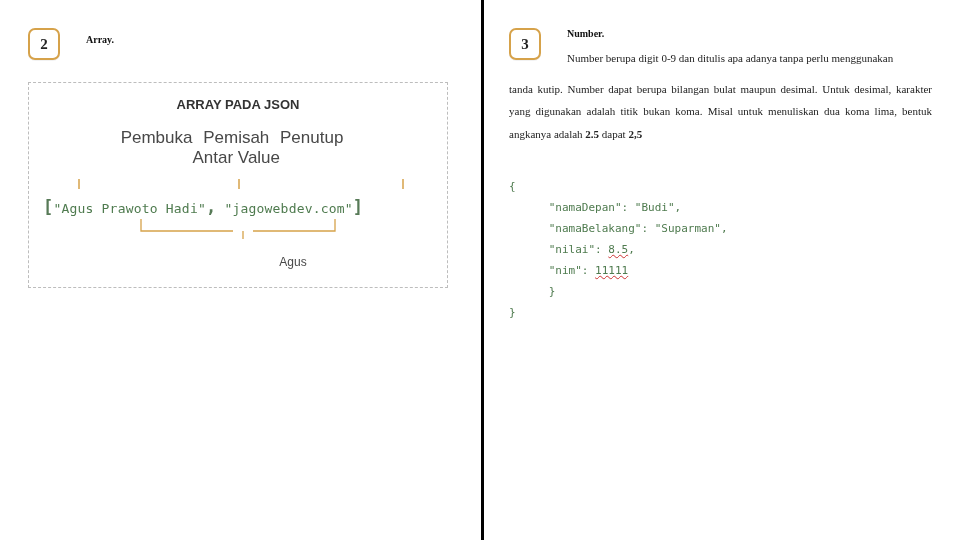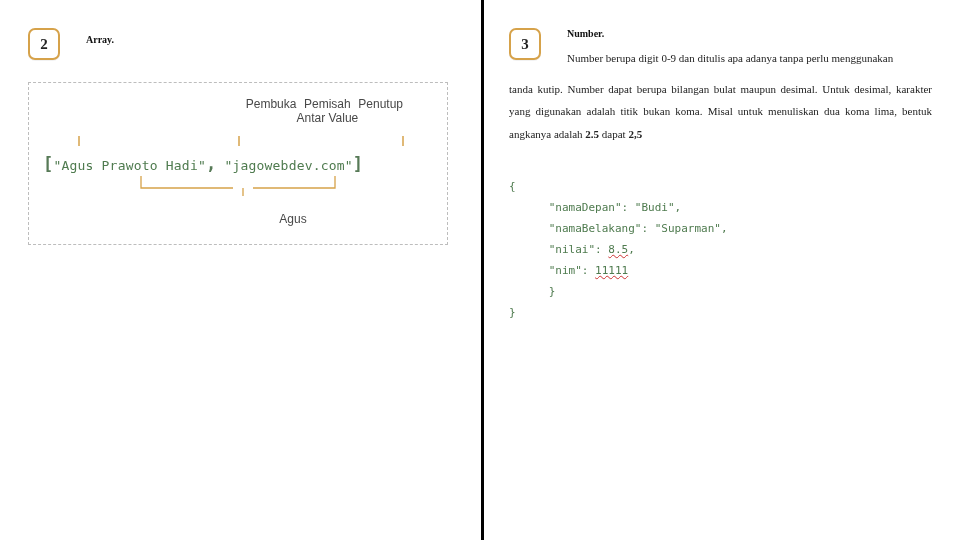--- a/index.html
+++ b/index.html
@@ -94,24 +94,24 @@
   }
   .diagram-title {
     font-weight: bold;
     font-size: 13px;
     color: #333;
     text-align: center;
     margin-bottom: 16px;
   }
   .diagram-labels {
     display: flex;
-    justify-content: flex-end;
+    justify-content: center;
     align-items: baseline;
     margin: 0 30px 8px 18px;
-    font-size: 12px;
+    font-size: 17px;
     color: #484848;
   }
   .diagram-labels .lab { white-space: nowrap; }
   .diagram-labels .lab.mid { text-align: center; line-height: 1.2; }
 
   .code-row {
     font-family: Consolas, Menlo, monospace;
     font-size: 13px;
     color: #4f7b4f;
     letter-spacing: .2px;
@@ -154,20 +154,21 @@
 
   <div class="divider"></div>
 
   <div class="col-left">
     <div class="sec-head">
       <div class="badge">2</div>
       <div class="title">Array.</div>
     </div>
 
     <div class="diagram-box">
+      <div class="diagram-title">ARRAY PADA JSON</div>
 
       <div class="diagram-labels">
         <span class="lab">Pembuka</span>
         <span class="lab mid">
           <span>Pemisah</span><br>
           <span>Antar Value</span>
         </span>
         <span class="lab">Penutup</span>
       </div>
 

